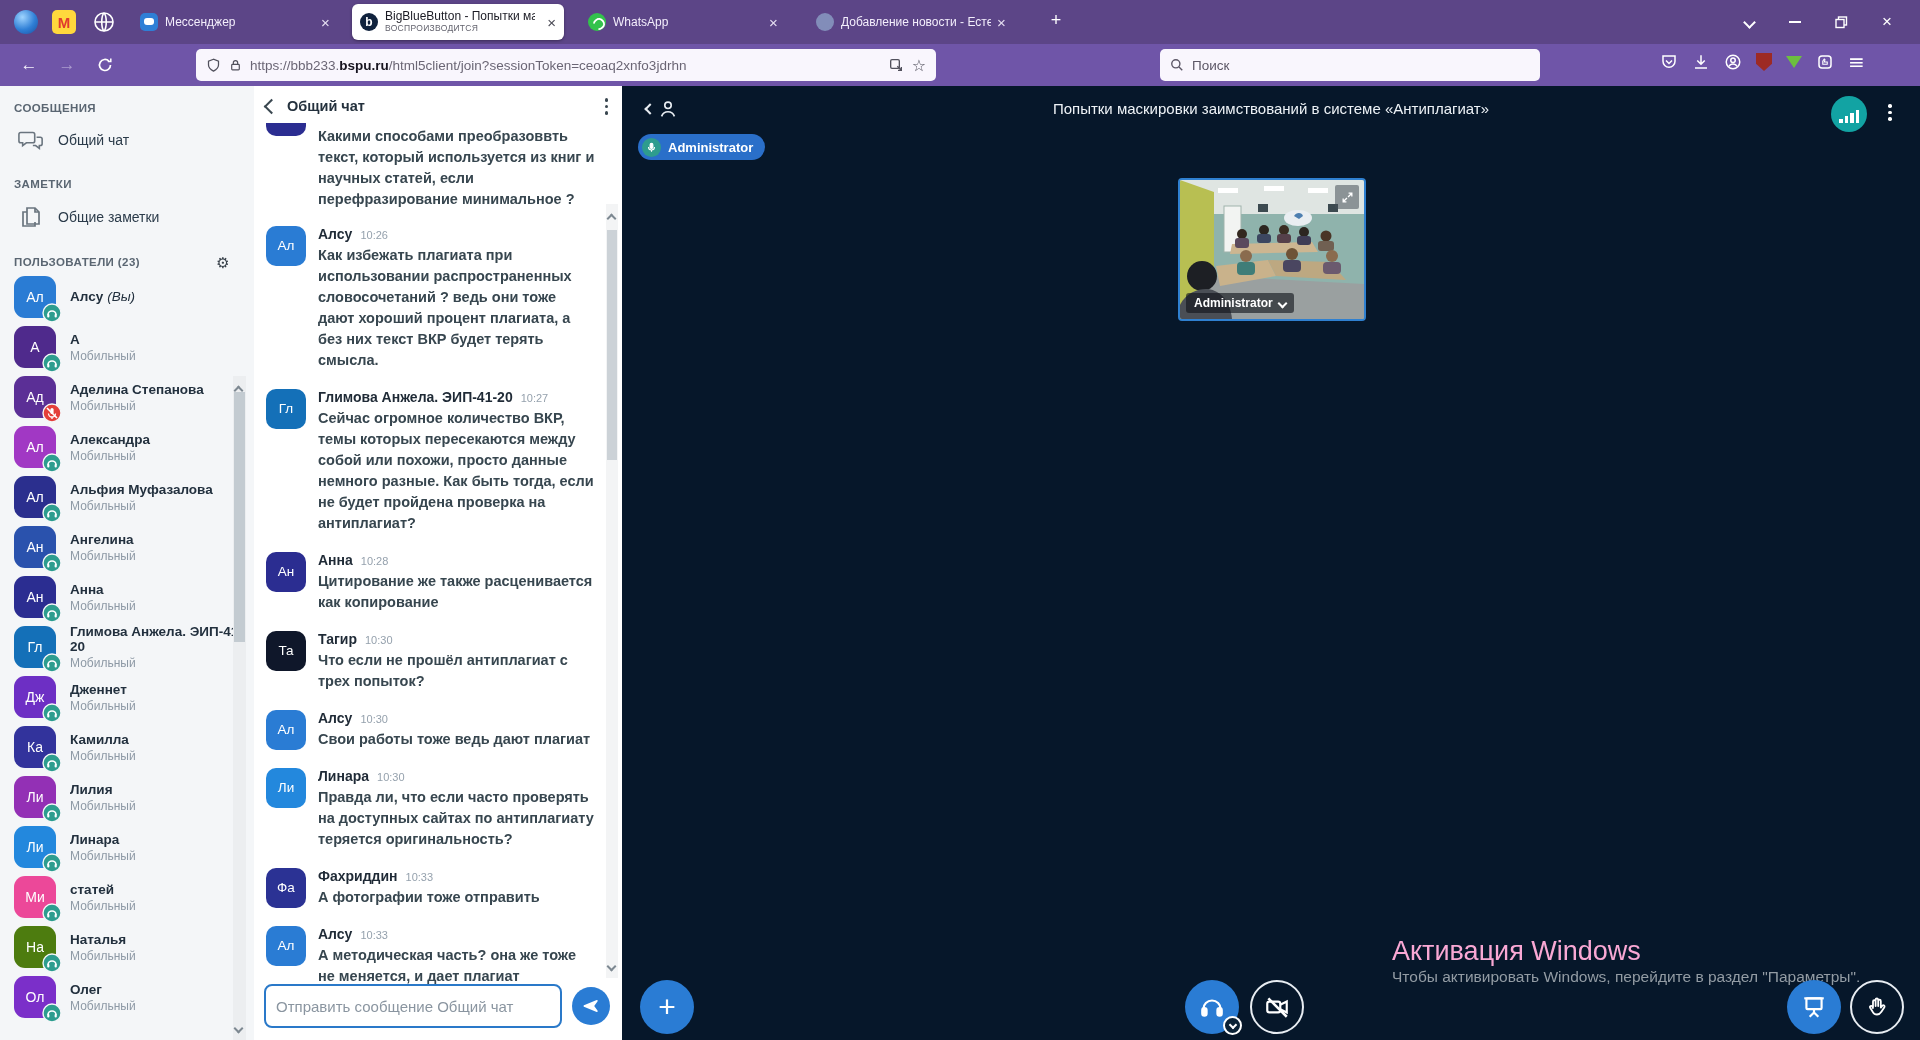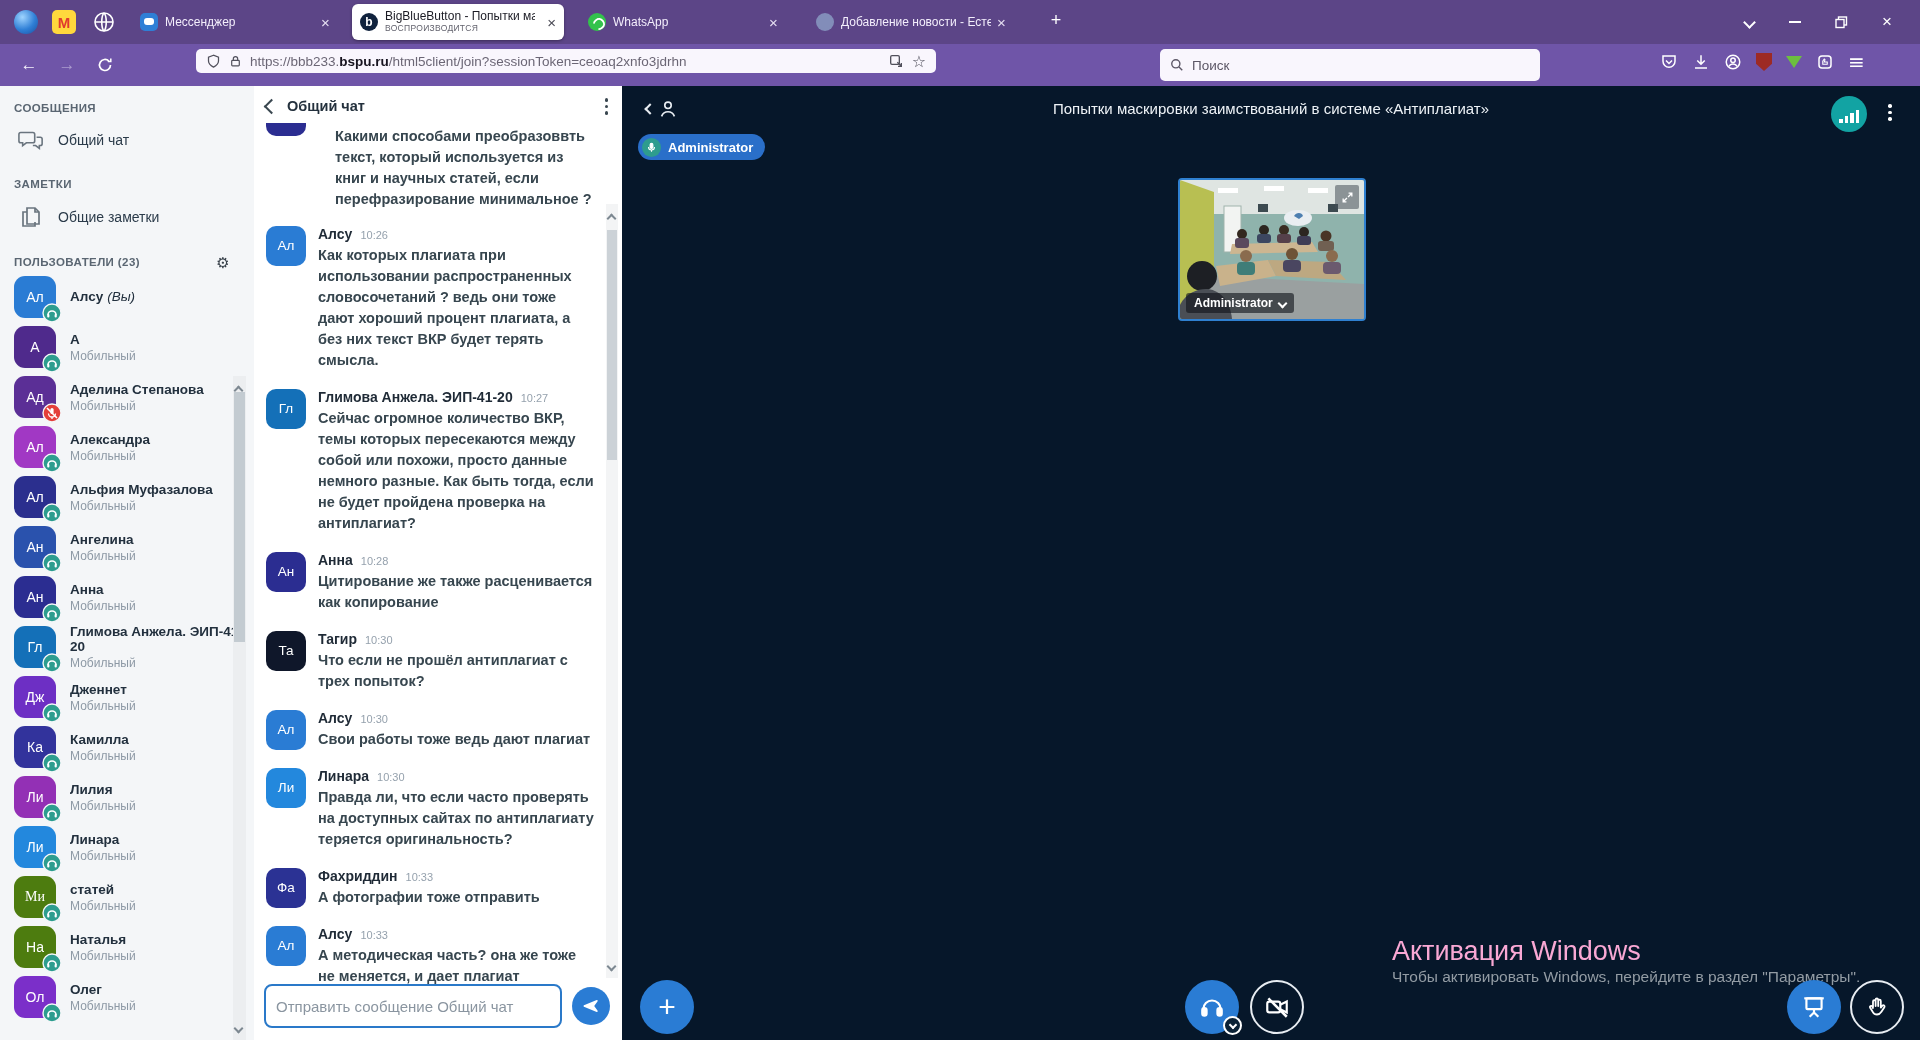--- a/index.html
+++ b/index.html
@@ -33,21 +33,21 @@
   .winctl{position:absolute;top:0;height:44px;display:flex;align-items:center;color:#fff;}
   .wc{width:46px;height:44px;display:flex;align-items:center;justify-content:center;}
   .chev{display:inline-block;width:7px;height:7px;border-right:2px solid #fff;border-bottom:2px solid #fff;}
   .chev.down{transform:rotate(45deg);}
   .chev.left{transform:rotate(135deg);}
   .chev.up{transform:rotate(-135deg);}
   .minus{width:12px;height:2px;background:#fff;}
   .navbar{position:relative;height:42px;background:#6f55a8;}
   .nav-btn{position:absolute;top:8px;width:26px;height:26px;color:#f5f1fb;font-size:17px;
     display:flex;align-items:center;justify-content:center;}
-  .urlbar{position:absolute;left:196px;top:5px;width:740px;height:24px;background:#f9f6fd;border-radius:5px;
+  .urlbar{position:absolute;left:196px;top:5px;width:740px;height:32px;background:#f9f6fd;border-radius:5px;
     display:flex;align-items:center;padding:0 10px;box-sizing:border-box;gap:8px;}
   .url-text{font-size:13.5px;color:#6b6675;white-space:nowrap;overflow:hidden;flex:1;}
   .url-text b{color:#17141f;font-weight:bold;}
   .searchbar{position:absolute;left:1160px;top:5px;width:380px;height:32px;background:#f9f6fd;border-radius:5px;
     display:flex;align-items:center;padding:0 10px;box-sizing:border-box;gap:8px;color:#5c5766;font-size:13.5px;}
   .ext-row{position:absolute;left:1660px;top:8px;display:flex;gap:14px;align-items:center;color:#fff;}
   .ublock{width:16px;height:18px;background:#9d2a24;clip-path:polygon(0 0,100% 0,100% 60%,50% 100%,0 60%);}
   .greenarrow{width:0;height:0;border-left:8px solid transparent;border-right:8px solid transparent;border-top:12px solid #6cbf3f;}
 
   
@@ -83,21 +83,21 @@
   .kebab{display:flex;flex-direction:column;gap:3px;}
   .kebab i{width:3.5px;height:3.5px;border-radius:50%;background:#3a4750;display:block;}
   .msg-list{padding:2px 26px 0 12px;}
   .msg{display:flex;gap:12px;margin-bottom:18px;}
   .m-avatar{width:40px;height:40px;border-radius:10px;color:#fff;font-size:13.5px;flex:0 0 40px;
     display:flex;align-items:center;justify-content:center;}
   .m-head{display:flex;align-items:baseline;gap:8px;}
   .m-name{font-size:14px;font-weight:bold;color:#1f2a36;}
   .m-time{font-size:11px;color:#95a1ad;}
   .m-text{font-size:14.5px;font-weight:600;color:#37464f;line-height:1.45;margin-top:3px;}
-  .partial{display:flex;gap:29px;margin-bottom:16px;}
+  .partial{display:flex;gap:12px;margin-bottom:16px;}
   .partial .sliver{width:40px;height:13px;border-radius:0 0 10px 10px;background:#2b2d91;flex:0 0 40px;}
   .chat-scroll{position:absolute;right:4px;top:118px;bottom:62px;width:12px;background:#f3f4f5;}
   .chat-scroll .thumb{position:absolute;left:1px;top:26px;height:230px;width:10px;background:#ccd2d7;}
   .chat-input-row{position:absolute;left:10px;right:12px;bottom:12px;height:44px;display:flex;align-items:center;gap:10px;}
   .chat-input{flex:1;height:40px;border:2px solid #2a79c9;border-radius:8px;display:flex;align-items:center;
     padding:0 10px;font-size:15px;color:#8a95a0;background:#fff;}
   .send-btn{width:38px;height:38px;border-radius:50%;background:#2a7cd4;display:flex;align-items:center;justify-content:center;flex:0 0 38px;}
 
   
   .stage{position:relative;flex:1;background:#06172a;color:#fff;}
@@ -504,21 +504,21 @@
 
               </span>
             </div>
             <div class="u-meta">
               <div class="u-name"><span>Линара</span><i class="u-suffix"></i></div>
               <div class="u-sub">Мобильный</div>
             </div>
           </div>
 
           <div class="user-row">
-            <div class="u-avatar" style="background-color: #4d7c0f; font-family: Liberation Serif, serif;">
+            <div class="u-avatar" style="background-color: #ec4899;">
               <span>Ми</span>
               <span class="u-badge badge-headphones">
                 <svg class="svg-h" viewBox="0 0 20 20">
                   <circle cx="10" cy="10" r="9" fill="#2d9d8f" stroke="#f4f6f8" stroke-width="1.4"></circle>
                   <path d="M6 12a4 4 0 0 1 8 0" fill="none" stroke="#fff" stroke-width="1.6"></path>
                   <rect x="5.2" y="11" width="2.2" height="3.4" rx="1" fill="#fff"></rect>
                   <rect x="12.6" y="11" width="2.2" height="3.4" rx="1" fill="#fff"></rect>
                 </svg>
 
               </span>
@@ -595,21 +595,21 @@
 
             <div class="msg">
               <div class="m-avatar" style="background-color: rgb(42, 124, 212);">
                 <span>Ал</span>
               </div>
               <div class="m-body">
                 <div class="m-head">
                   <span class="m-name">Алсу</span>
                   <span class="m-time">10:26</span>
                 </div>
-                <div class="m-text">Как которых плагиата при использовании распространенных словосочетаний ? ведь они тоже дают хороший процент плагиата, а без них текст ВКР будет терять смысла.</div>
+                <div class="m-text">Как избежать плагиата при использовании распространенных словосочетаний ? ведь они тоже дают хороший процент плагиата, а без них текст ВКР будет терять смысла.</div>
               </div>
             </div>
 
             <div class="msg">
               <div class="m-avatar" style="background-color: rgb(20, 112, 184);">
                 <span>Гл</span>
               </div>
               <div class="m-body">
                 <div class="m-head">
                   <span class="m-name">Глимова Анжела. ЭИП-41-20</span>

